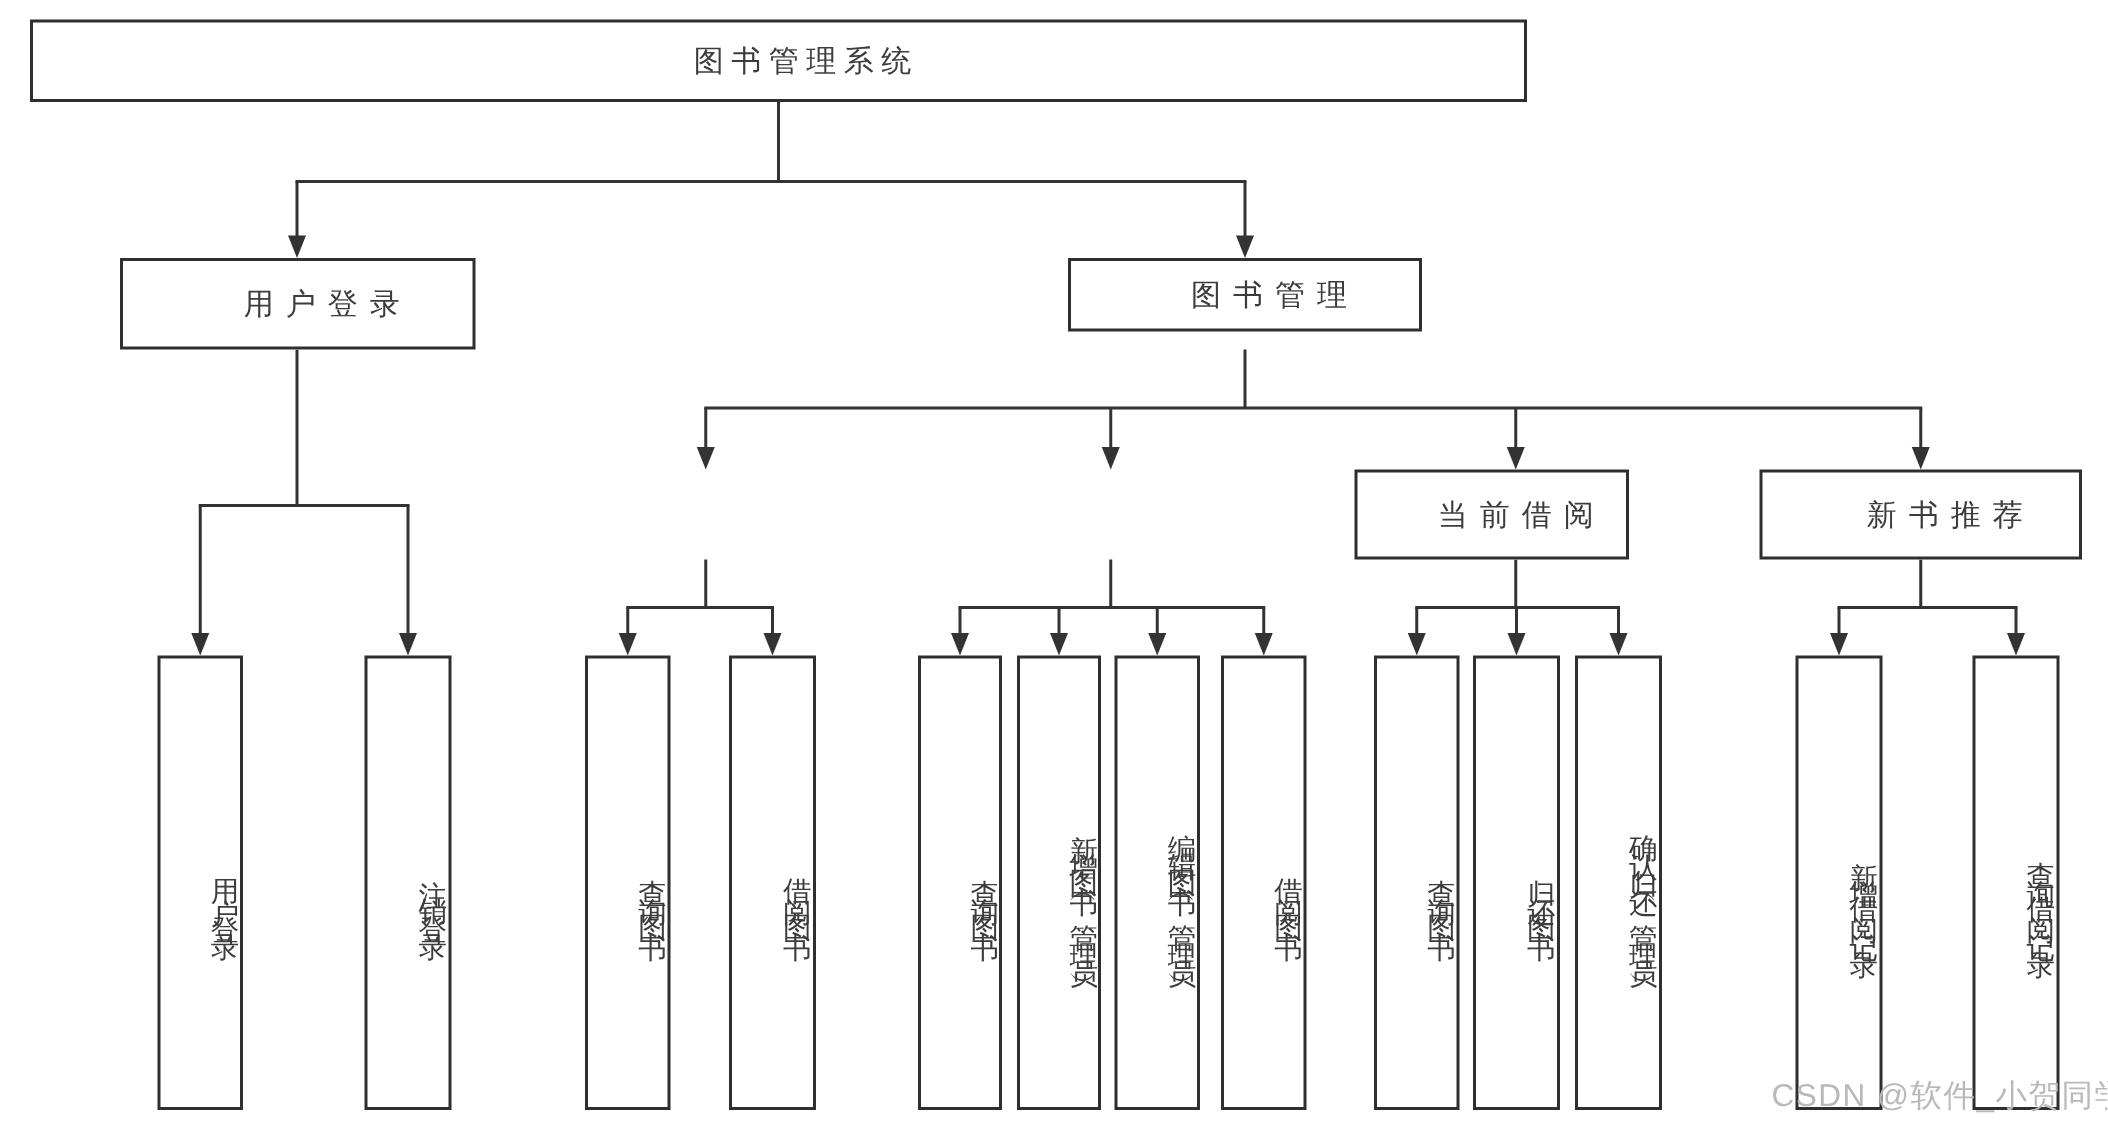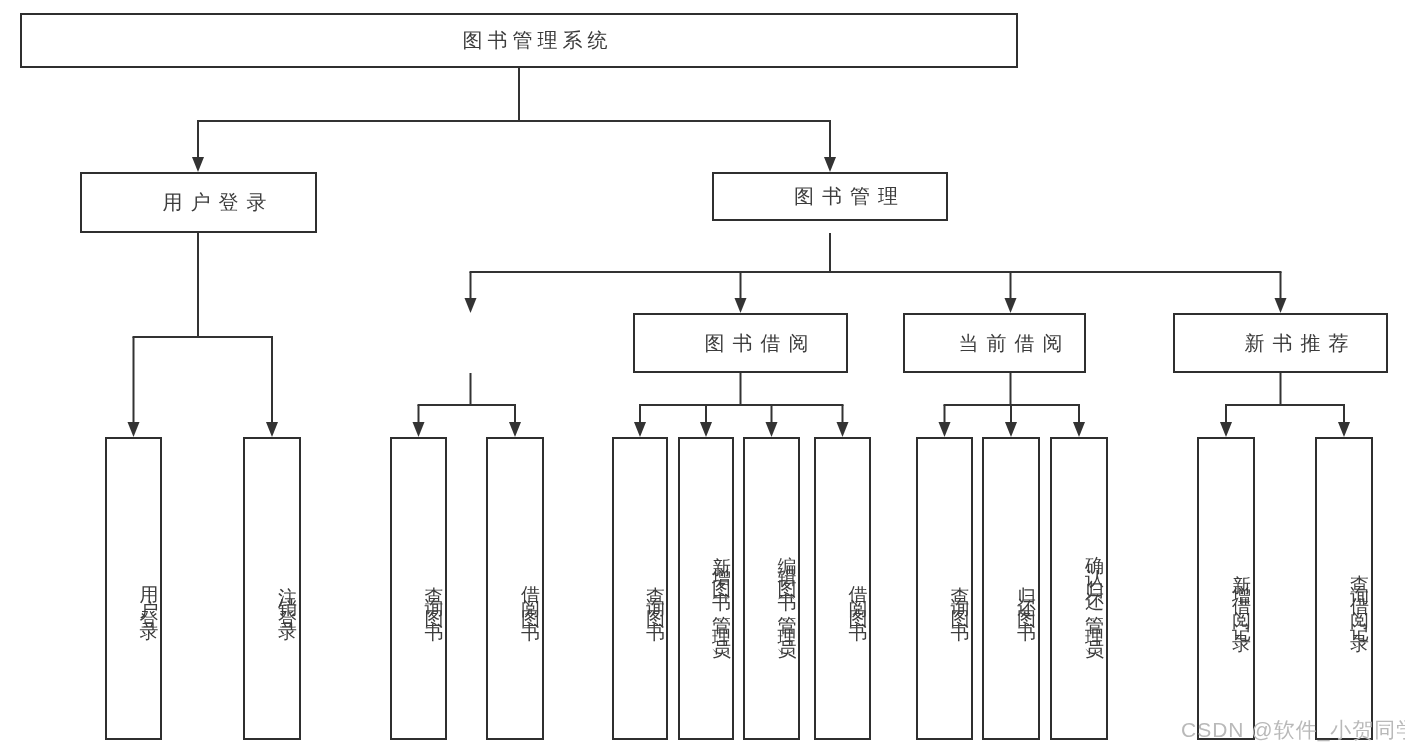--- a/index.html
+++ b/index.html
@@ -100,23 +100,20 @@
     <span class="hlabel">图书管理系统</span>
   </div>
 
   <div class="node" style="left:80px;top:172px;width:237px;height:61px">
     <span class="hlabel">用户登录</span>
   </div>
   <div class="node" style="left:712px;top:172px;width:236px;height:49px">
     <span class="hlabel">图书管理</span>
   </div>
 
-  <div class="node" style="left:633px;top:313px;width:215px;height:60px">
-    <span class="hlabel">图书借阅</span>
-  </div>
   <div class="node" style="left:903px;top:313px;width:183px;height:60px">
     <span class="hlabel">当前借阅</span>
   </div>
   <div class="node" style="left:1173px;top:313px;width:215px;height:60px">
     <span class="hlabel">新书推荐</span>
   </div>
 
   <div class="node leaf" style="left:105px;top:437px;width:57px;height:303px">
     <span class="vlabel">用户登录</span>
   </div>

